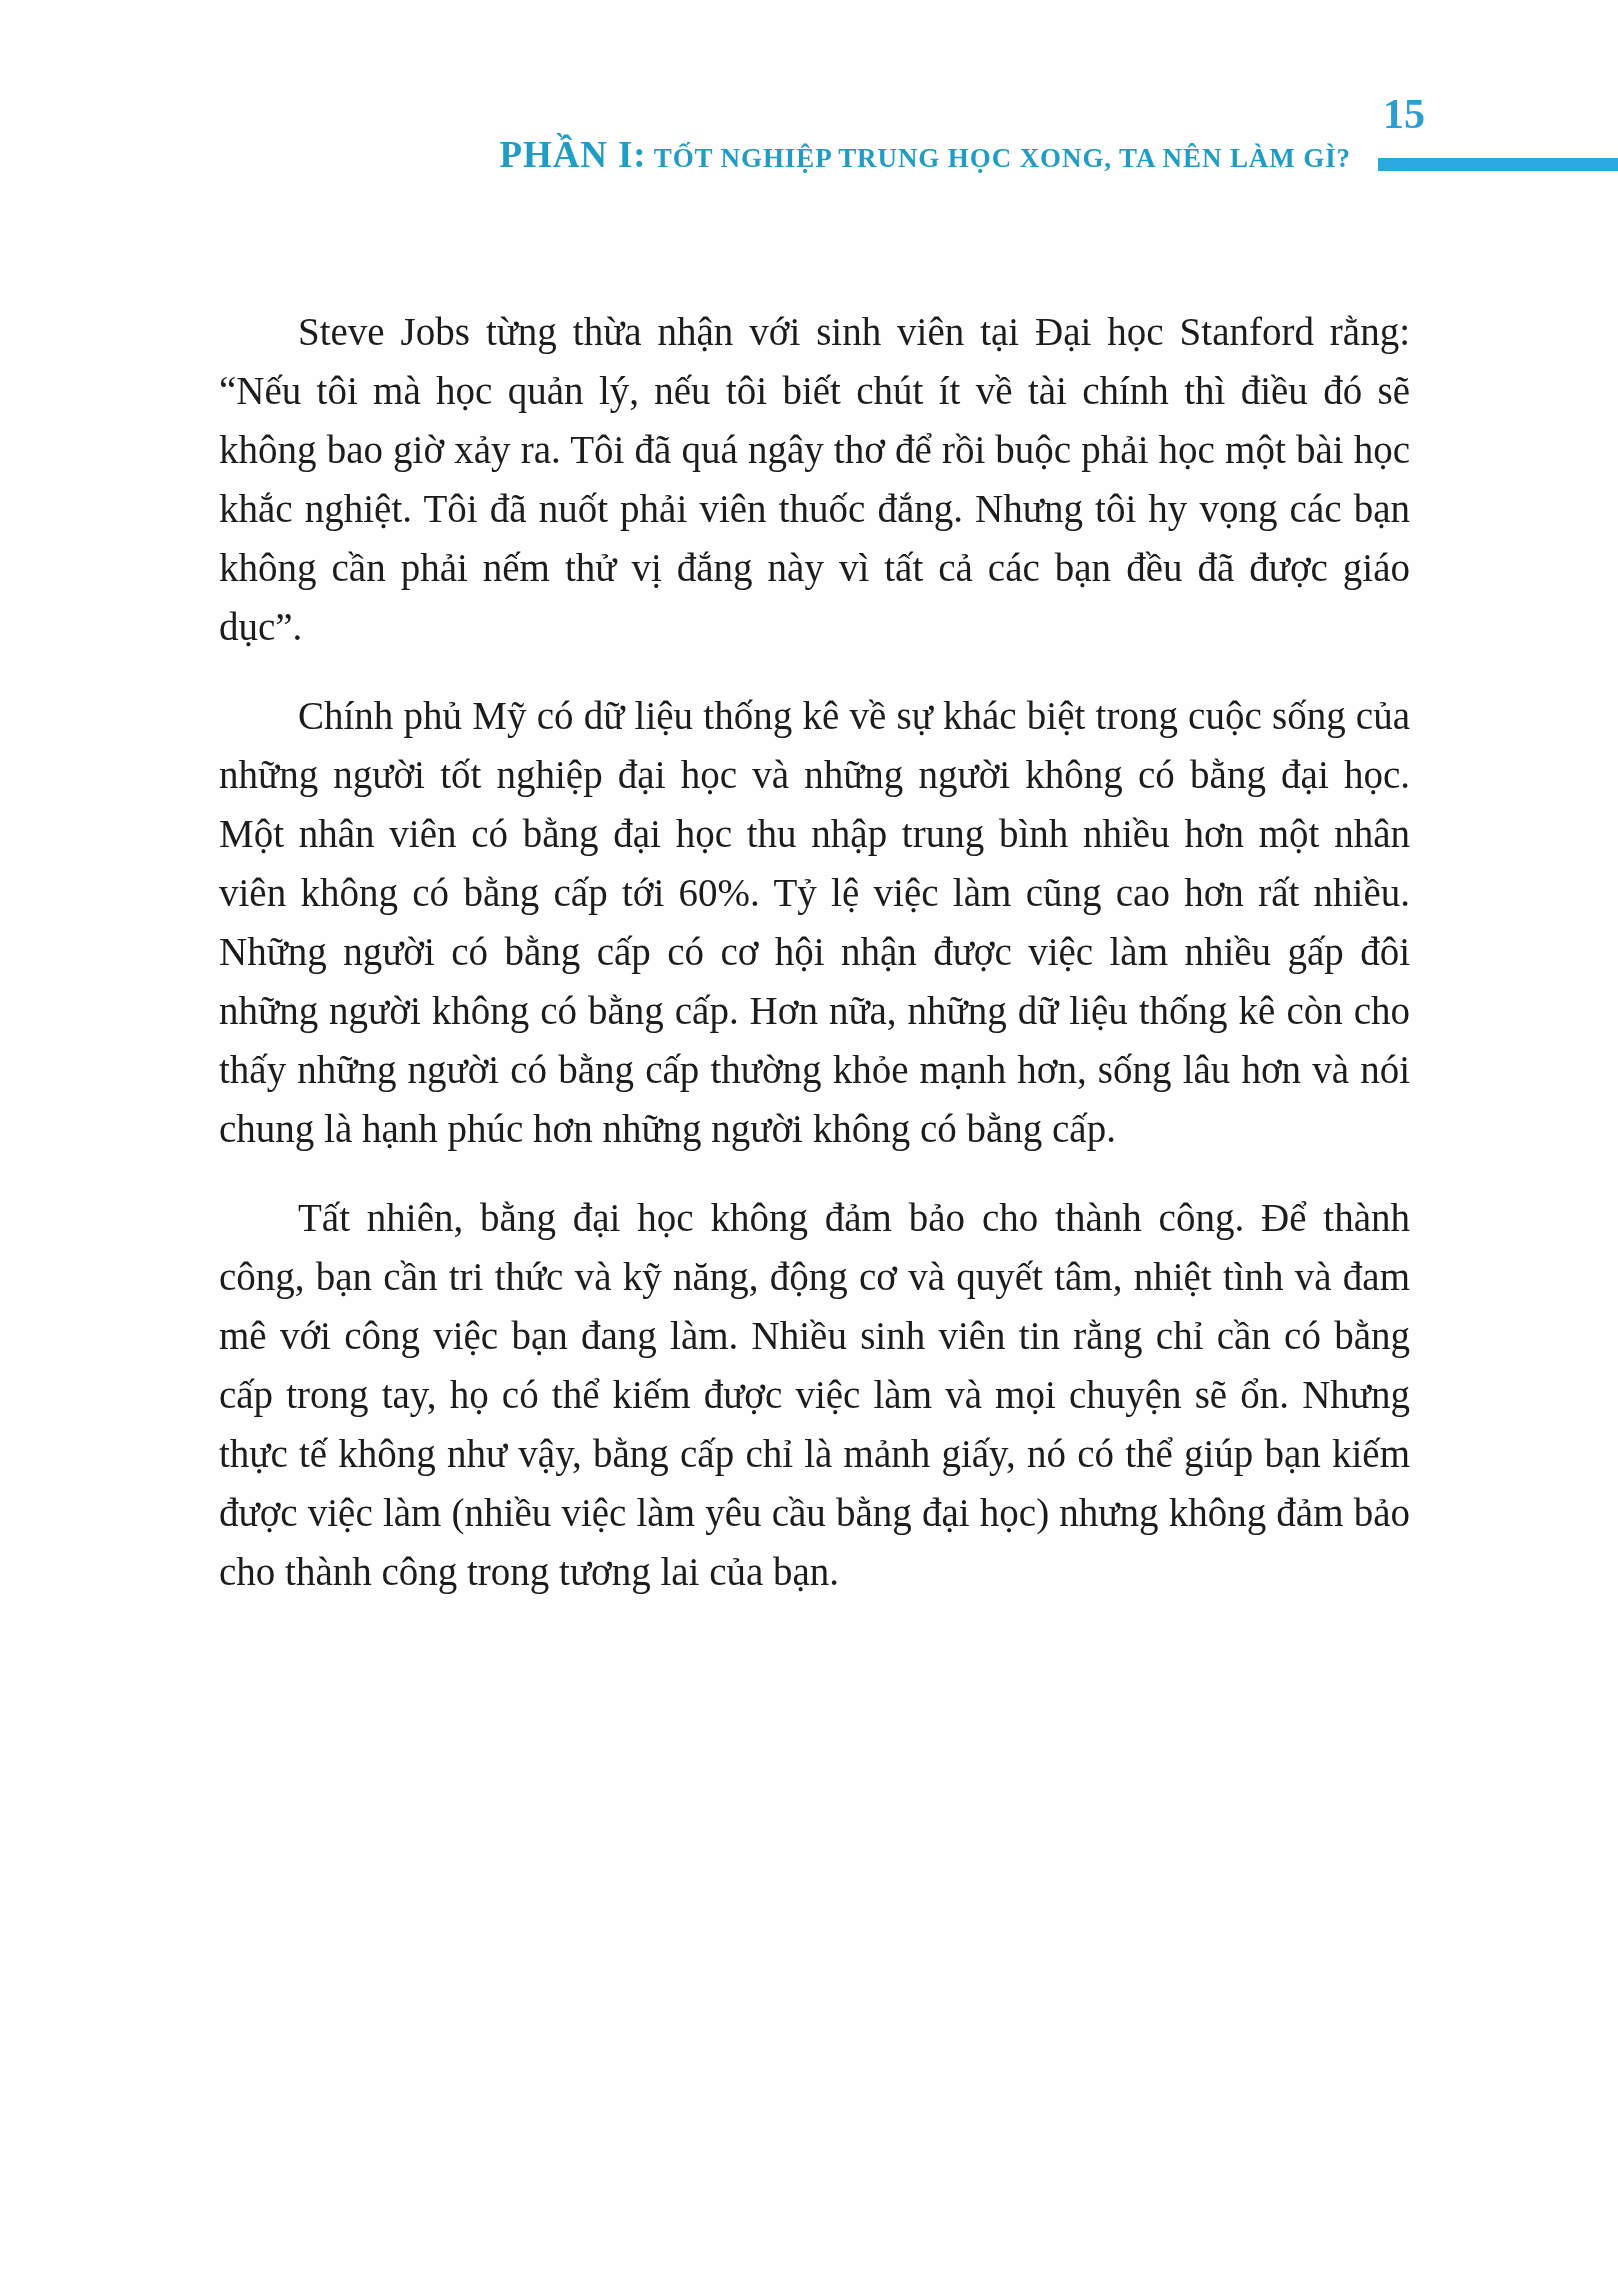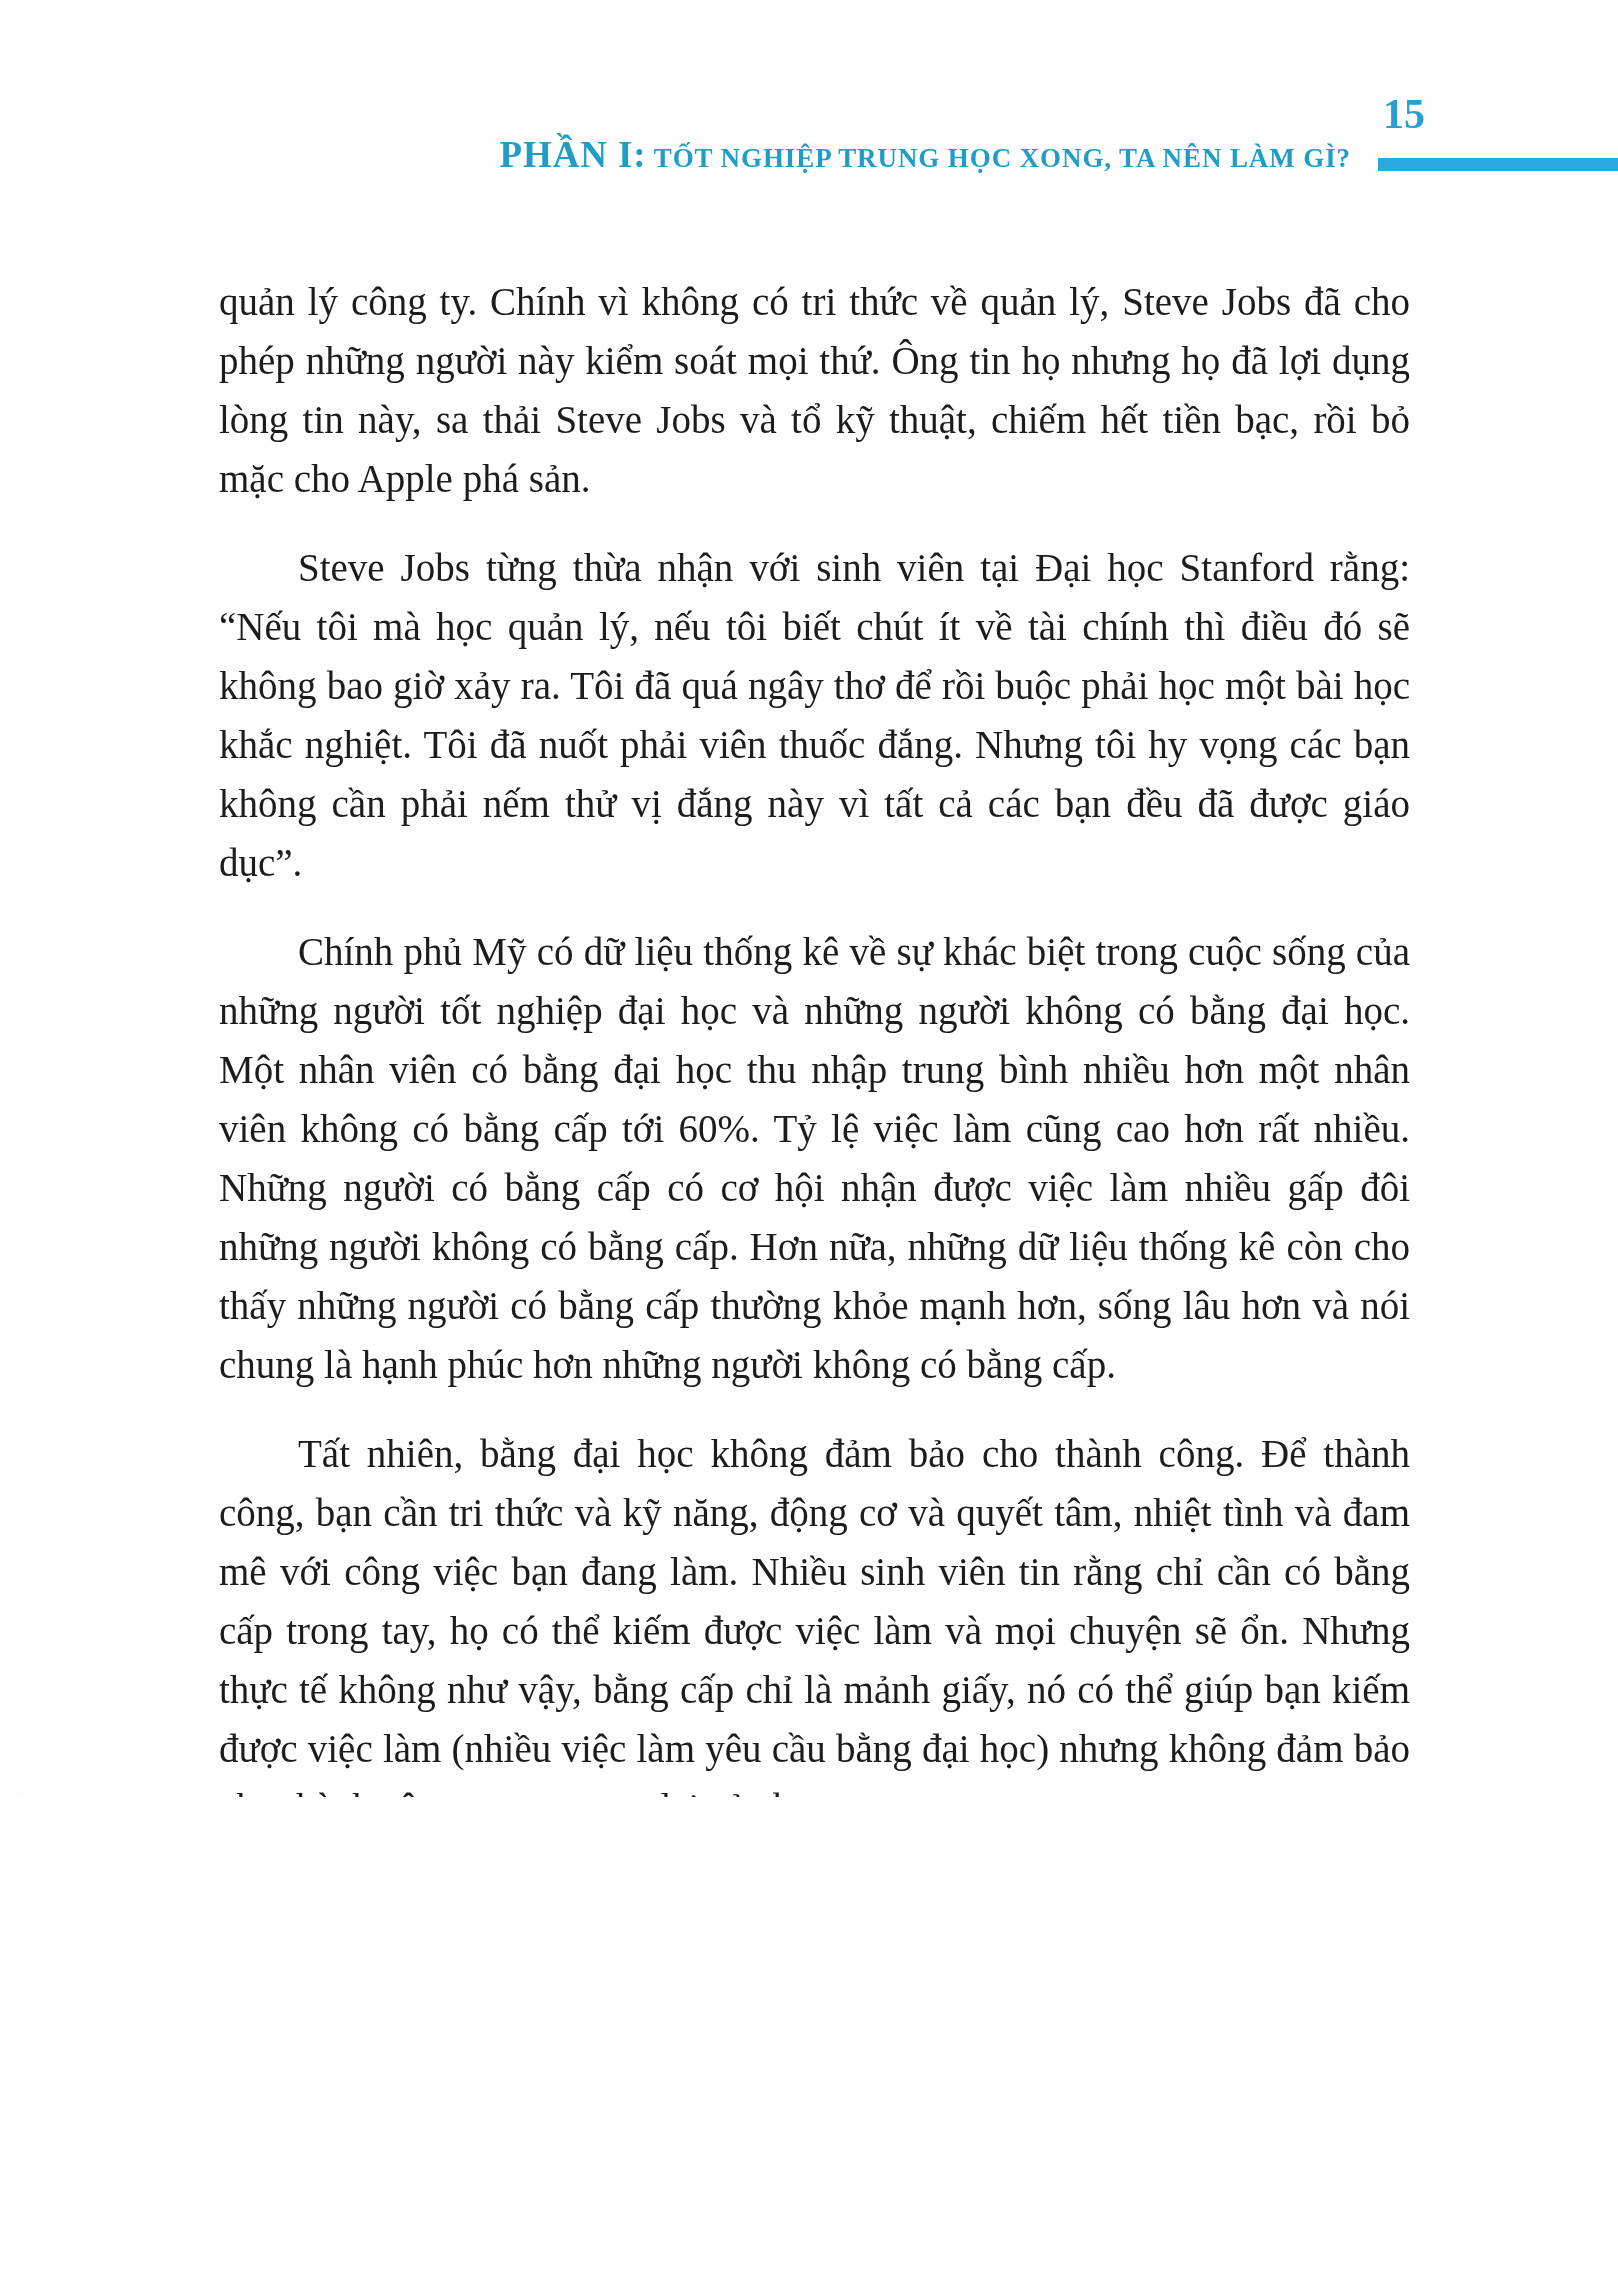--- a/index.html
+++ b/index.html
@@ -81,20 +81,19 @@
 
   <header>
     <div class="header-title">
       <span class="lead">PHẦN I:</span><span class="rest"> TỐT NGHIỆP TRUNG HỌC XONG, TA NÊN LÀM GÌ?</span>
     </div>
     <div class="page-number">15</div>
     <div class="header-rule"></div>
   </header>
 
   <main class="body-text">
-      <p class="">quản lý công ty. Chính vì không có tri thức về quản lý, Steve Jobs đã cho phép những người này kiểm soát mọi thứ. Ông tin họ nhưng họ đã lợi dụng lòng tin này, sa thải Steve Jobs và tổ kỹ thuật, chiếm hết tiền bạc, rồi bỏ mặc cho Apple phá sản.</p>
       <p class="indent">Steve Jobs từng thừa nhận với sinh viên tại Đại học Stanford rằng: “Nếu tôi mà học quản lý, nếu tôi biết chút ít về tài chính thì điều đó sẽ không bao giờ xảy ra. Tôi đã quá ngây thơ để rồi buộc phải học một bài học khắc nghiệt. Tôi đã nuốt phải viên thuốc đắng. Nhưng tôi hy vọng các bạn không cần phải nếm thử vị đắng này vì tất cả các bạn đều đã được giáo dục”.</p>
       <p class="indent">Chính phủ Mỹ có dữ liệu thống kê về sự khác biệt trong cuộc sống của những người tốt nghiệp đại học và những người không có bằng đại học. Một nhân viên có bằng đại học thu nhập trung bình nhiều hơn một nhân viên không có bằng cấp tới 60%. Tỷ lệ việc làm cũng cao hơn rất nhiều. Những người có bằng cấp có cơ hội nhận được việc làm nhiều gấp đôi những người không có bằng cấp. Hơn nữa, những dữ liệu thống kê còn cho thấy những người có bằng cấp thường khỏe mạnh hơn, sống lâu hơn và nói chung là hạnh phúc hơn những người không có bằng cấp.</p>
       <p class="indent">Tất nhiên, bằng đại học không đảm bảo cho thành công. Để thành công, bạn cần tri thức và kỹ năng, động cơ và quyết tâm, nhiệt tình và đam mê với công việc bạn đang làm. Nhiều sinh viên tin rằng chỉ cần có bằng cấp trong tay, họ có thể kiếm được việc làm và mọi chuyện sẽ ổn. Nhưng thực tế không như vậy, bằng cấp chỉ là mảnh giấy, nó có thể giúp bạn kiếm được việc làm (nhiều việc làm yêu cầu bằng đại học) nhưng không đảm bảo cho thành công trong tương lai của bạn.</p>
     </main>
 
 </div>
 
 
 </body></html>

